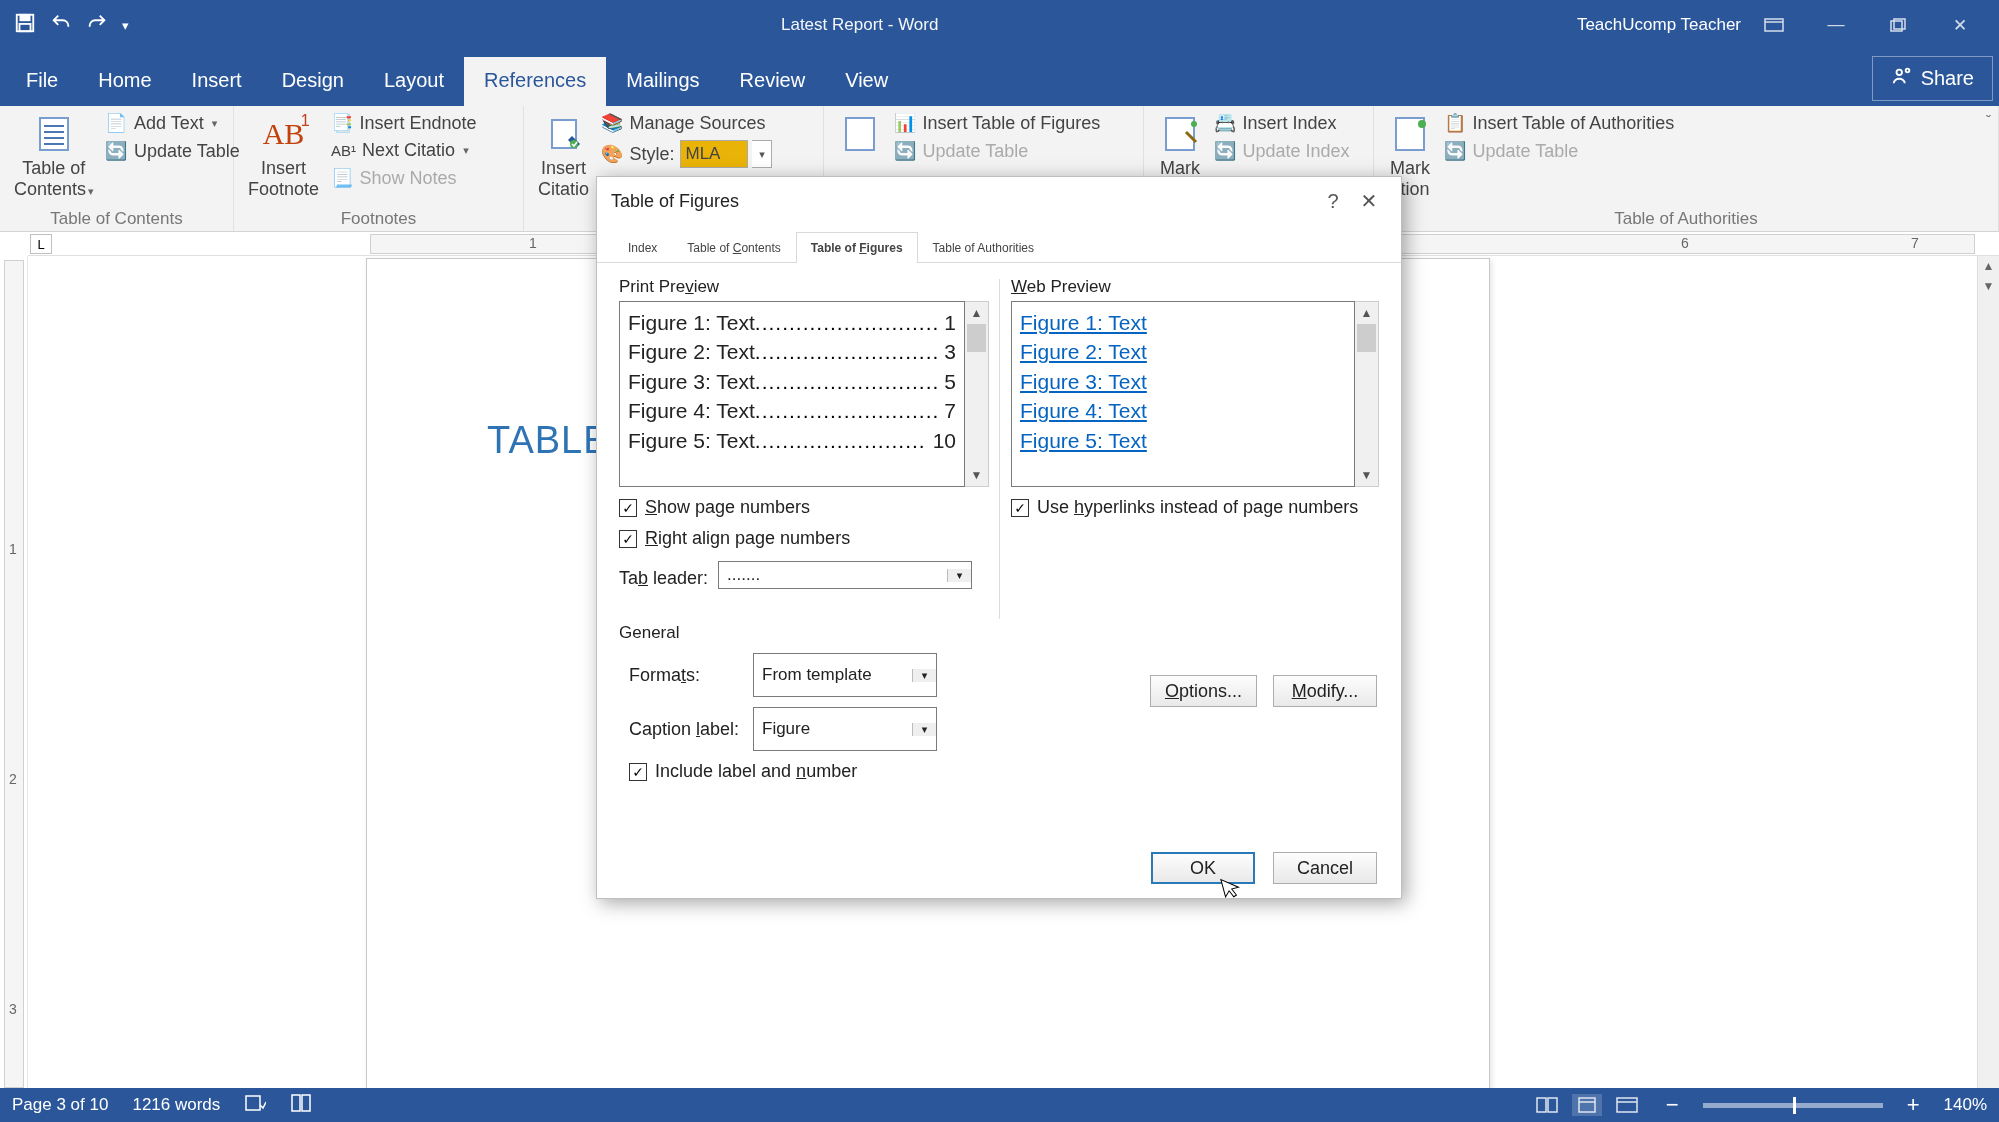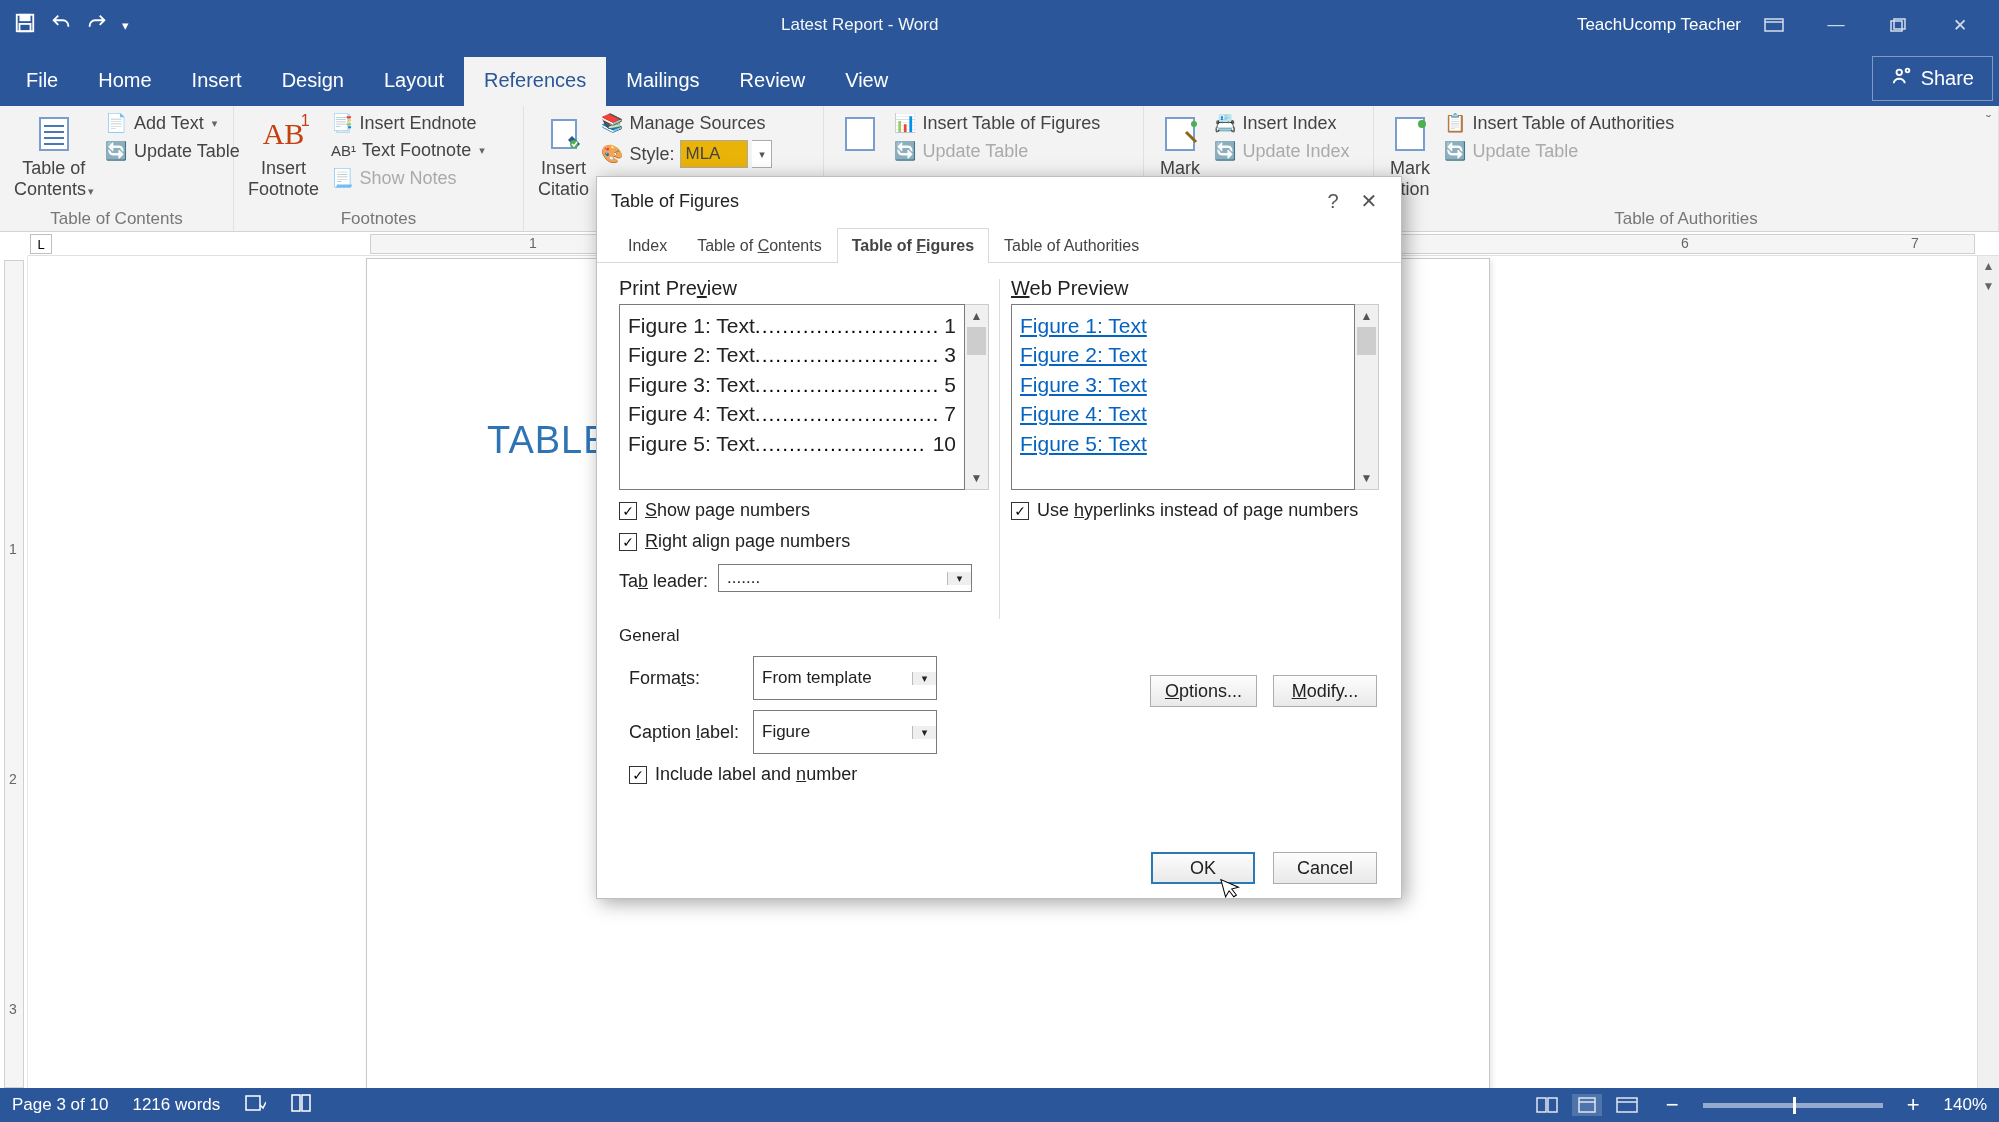--- a/index.html
+++ b/index.html
@@ -52,26 +52,26 @@
 .page h1 { color: #2e74b5; font-weight: 400; font-size: 38px; letter-spacing: 1px; margin: 0; }
 .doc-scrollbar { width: 22px; background: #f0f0f0; border-left: 1px solid #ddd; position: relative; }
 .doc-scrollbar .arrow { height: 20px; display: flex; align-items: center; justify-content: center; color: #666; font-size: 12px; }
 
 
 .dialog { position: absolute; left: 596px; top: 176px; width: 806px; height: 723px; background: #fff; border: 1px solid #bfbfbf; box-shadow: 4px 4px 18px rgba(0,0,0,0.35); font-size: 18px; color: #222; z-index: 50; }
 .dlg-title { height: 48px; display: flex; align-items: center; padding: 0 14px; font-size: 18px; }
 .dlg-title .spacer { flex: 1; }
 .dlg-title .help, .dlg-title .close { width: 36px; text-align: center; font-size: 20px; color: #555; cursor: pointer; }
 .dlg-tabs { display: flex; padding: 0 16px; border-bottom: 1px solid #d9d9d9; height: 38px; align-items: flex-end; }
-.dlg-tab { padding: 8px 14px; color: #444; font-size: 16px; border: 1px solid transparent; border-bottom: none; position: relative; top: 1px; }
+.dlg-tab { padding: 8px 14px; color: #444; font-size: 12px; border: 1px solid transparent; border-bottom: none; position: relative; top: 1px; }
 .dlg-tab.active { border-color: #d9d9d9; background: #fff; font-weight: 600; }
 .dlg-body { padding: 14px 22px; position: relative; }
 .preview-row { display: flex; gap: 22px; }
 .preview-col { flex: 1; }
-.preview-col .lbl { font-size: 20px; margin-bottom: 4px; }
+.preview-col .lbl { font-size: 17px; margin-bottom: 4px; }
 .preview-box { display: flex; border-radius: 24px; }
 .preview-inner { border: 1px solid #7a7a7a; background: #fff; height: 186px; flex: 1; padding: 6px 8px; font-size: 21px; overflow: hidden; }
 .preview-scroll { width: 24px; border: 1px solid #ccc; border-left: none; display: flex; flex-direction: column; }
 .preview-scroll .sarrow { height: 22px; display: flex; align-items: center; justify-content: center; font-size: 12px; color: #555; background: #f0f0f0; }
 .preview-scroll .strack { flex: 1; background: #f0f0f0; position: relative; }
 .preview-scroll .sthumb { position: absolute; top: 0; left: 2px; right: 2px; height: 28px; background: #cdcdcd; }
 .print-row { display: flex; justify-content: space-between; white-space: nowrap; line-height: 1.4; }
 .dots { flex: 1; overflow: hidden; letter-spacing: 1px; color: #000; }
 .web-link { color: #0563c1; text-decoration: underline; line-height: 1.4; display: block; }
 .chk-row { display: flex; align-items: center; gap: 8px; margin-top: 10px; font-size: 18px; }
@@ -204,21 +204,21 @@
           </div>
         <span>Insert<br>Footnote</span>
       </div>
       <div class="small-list">
         <div class="small-item">
             <span>📑</span>
             <span>Insert Endnote</span>
           </div>
         <div class="small-item">
             <span style="font-size:15px;">AB¹</span>
-            <span>Text Footnote</span>
+            <span>Next Citatio</span>
             <span class="dd-caret">▾</span>
           </div>
         <div class="small-item dim">
             <span>📃</span>
             <span>Show Notes</span>
           </div>
       </div>
     </div>
     <div class="group-label">Footnotes</div>
   </div>

